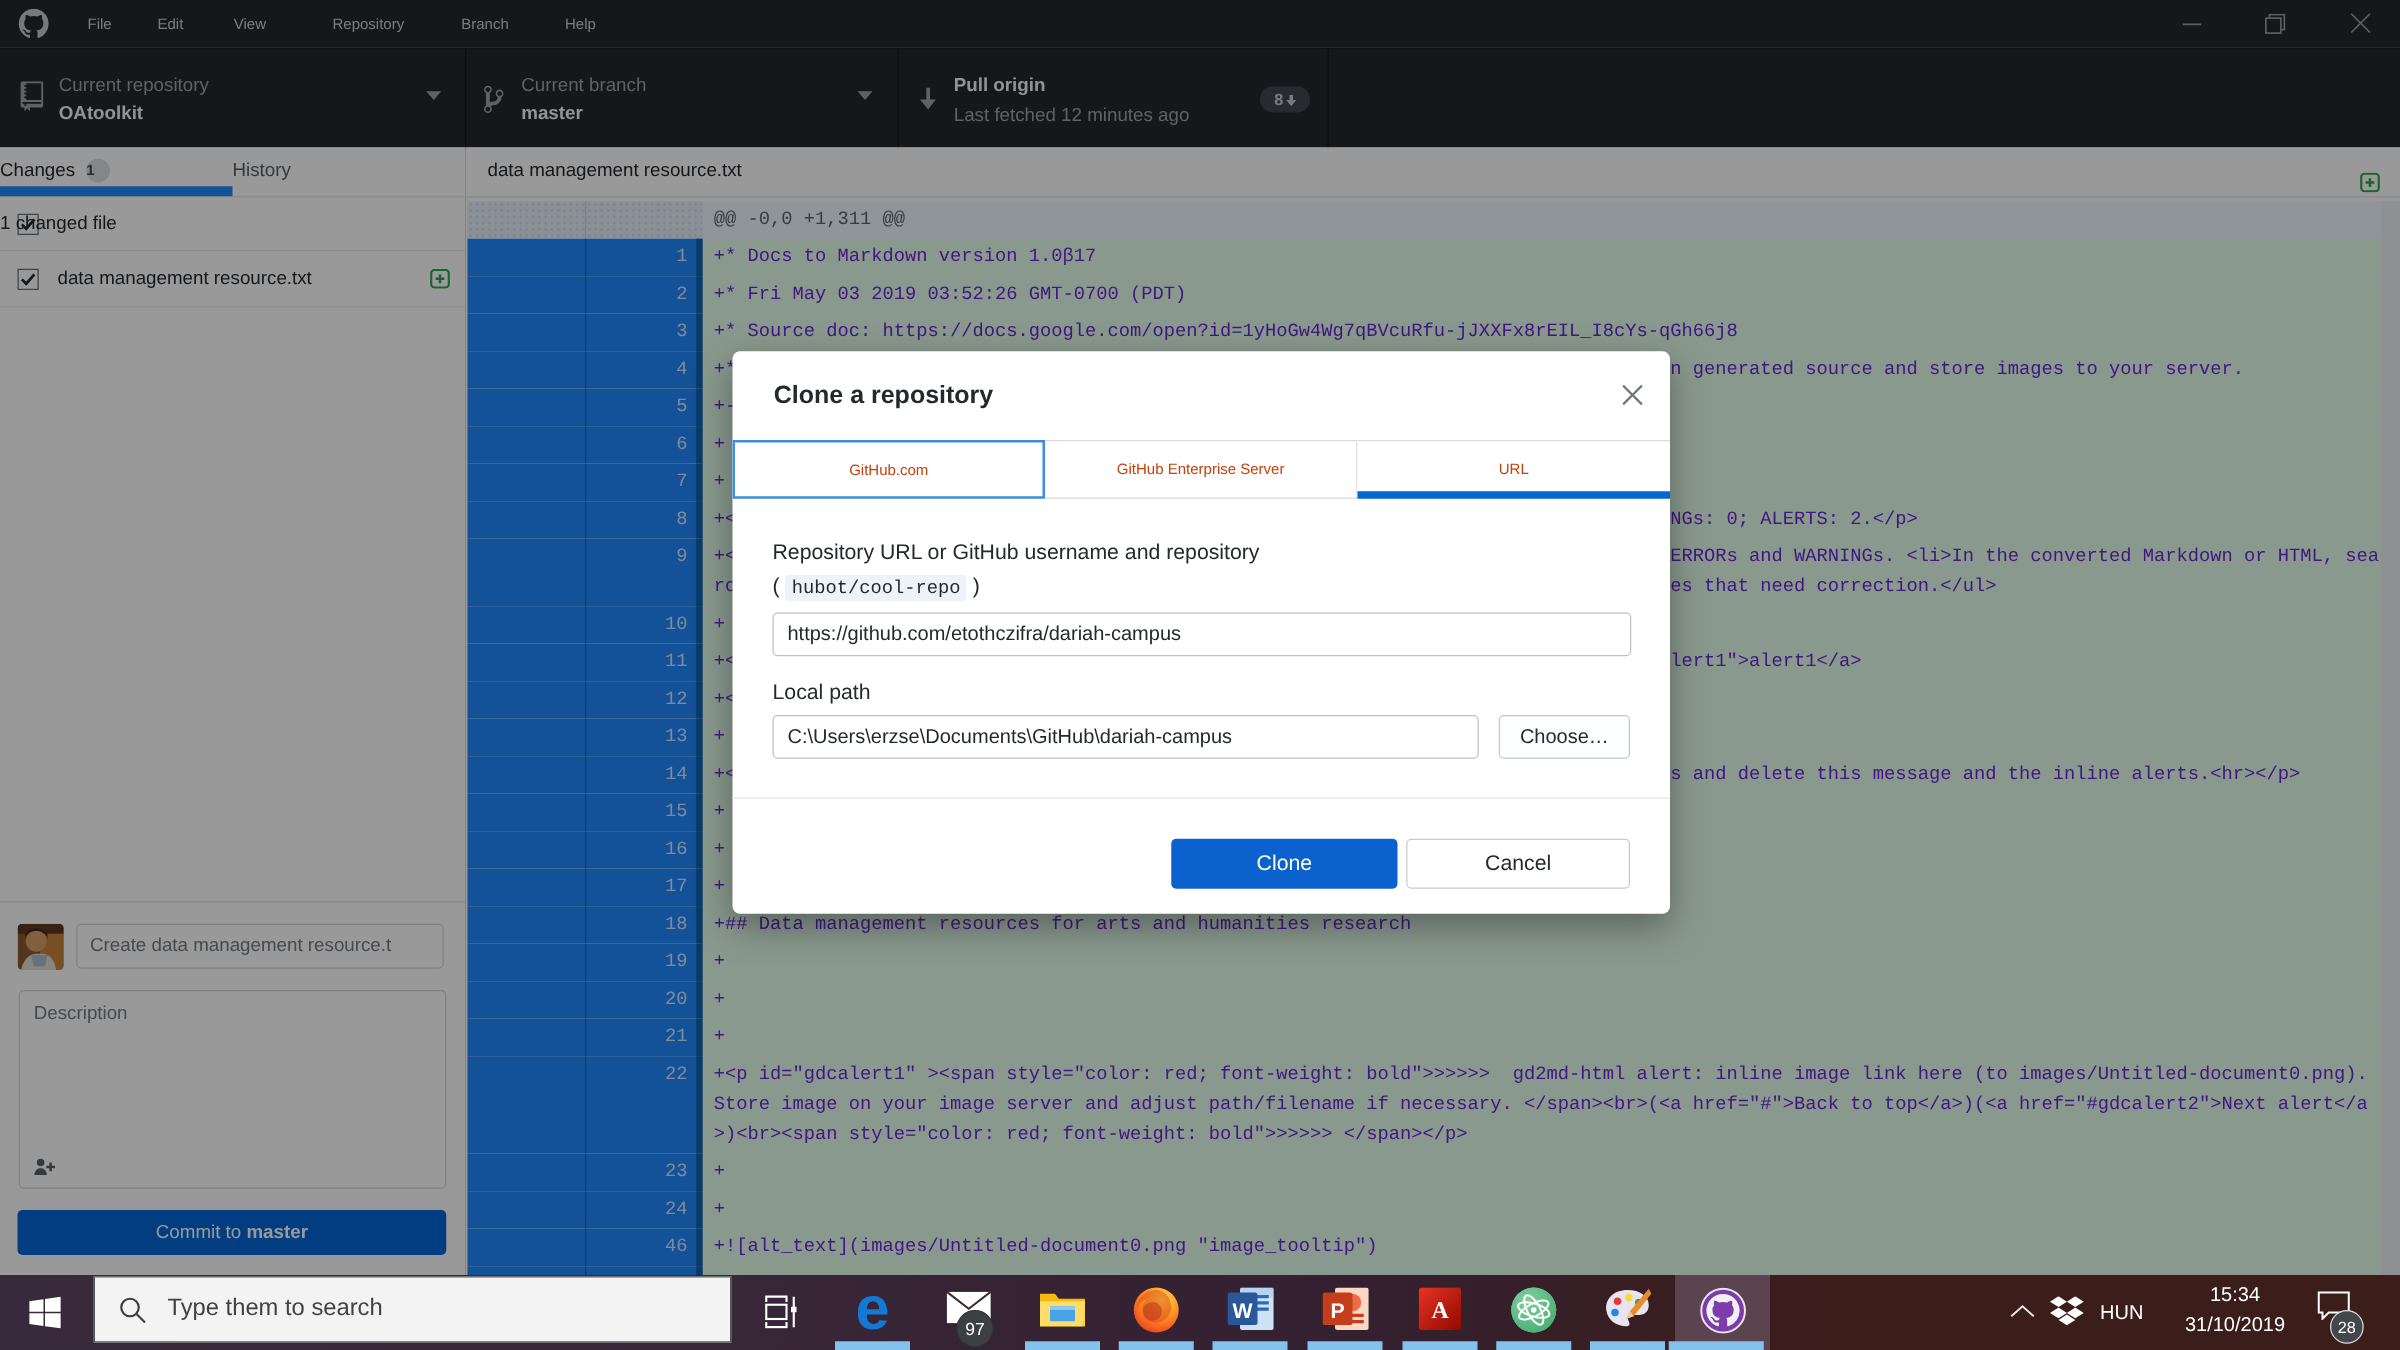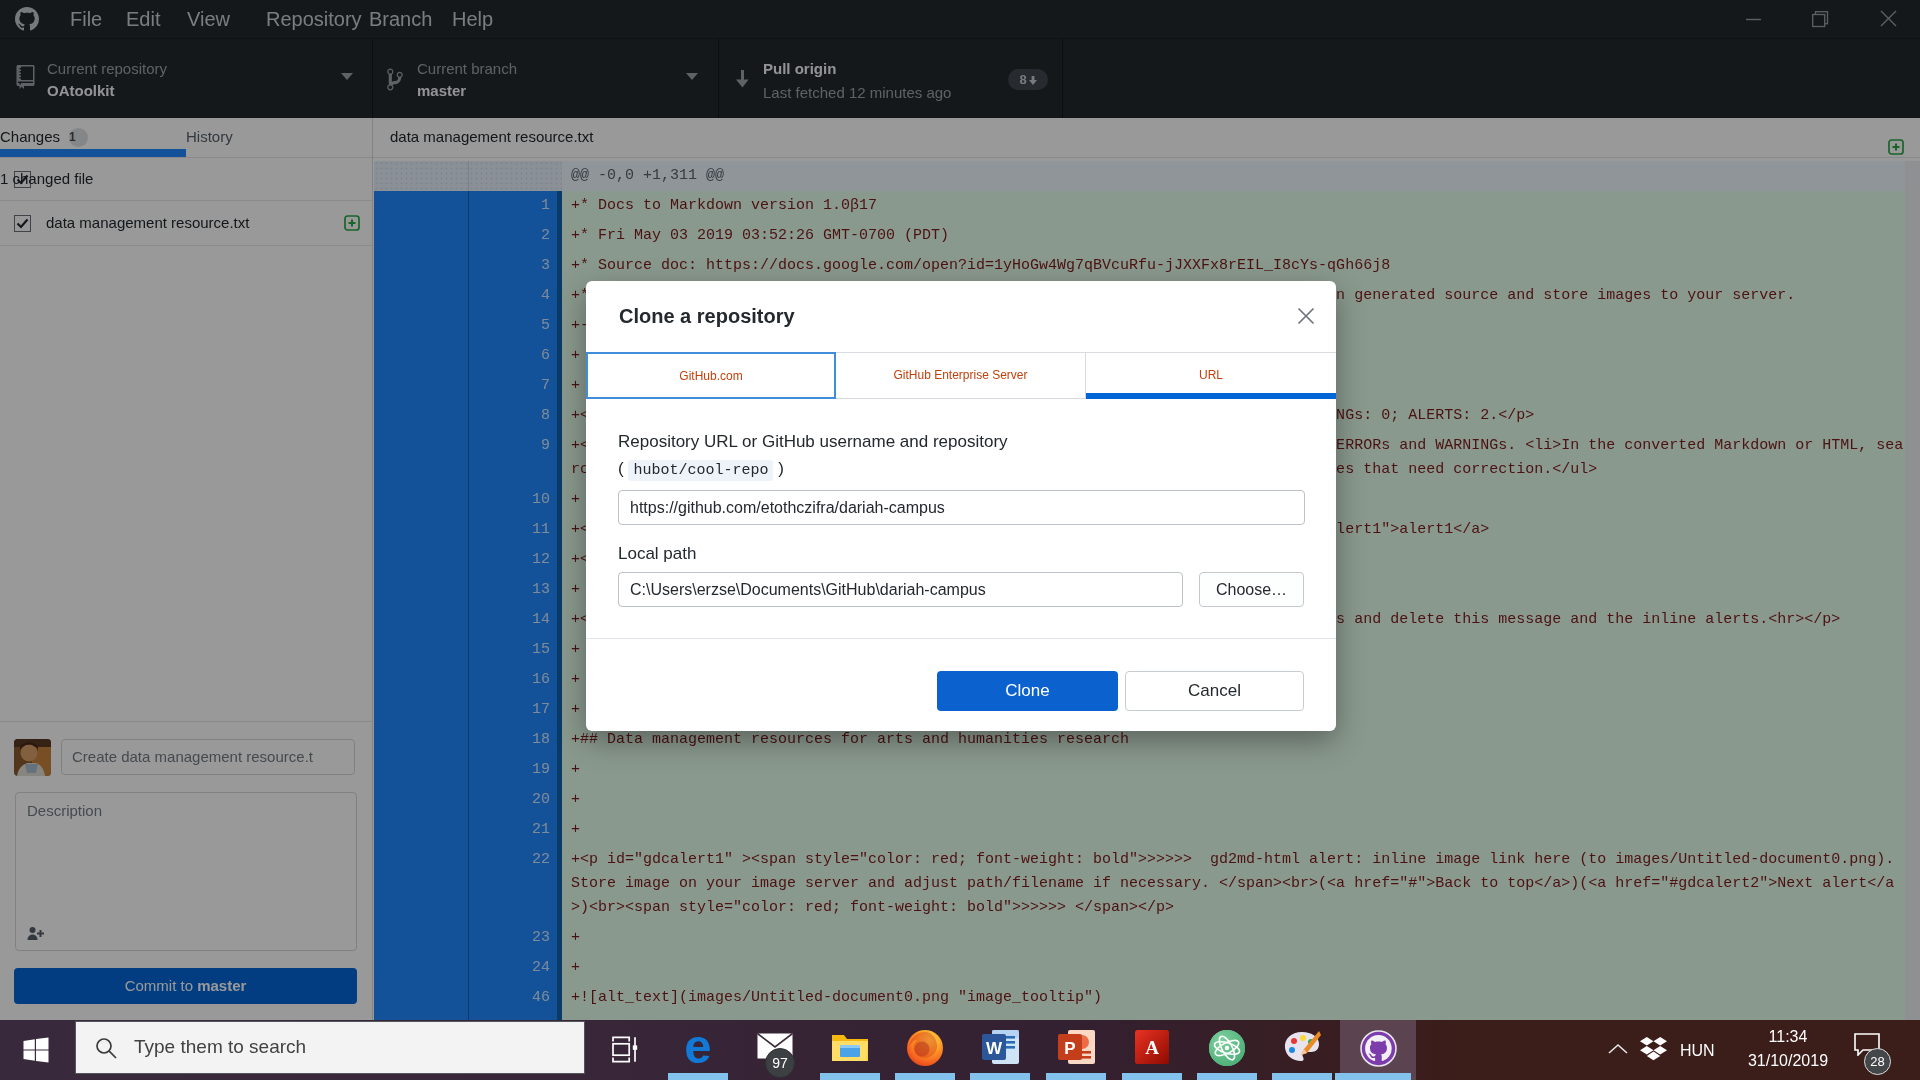--- a/index.html
+++ b/index.html
@@ -1,18 +1,18 @@
 <!DOCTYPE html>
 <html><head><meta charset="utf-8"><style>
 *{margin:0;padding:0;box-sizing:border-box}
 html,body{width:1920px;height:1080px;overflow:hidden;font-family:"Liberation Sans",sans-serif;background:#fff}
 .abs{position:absolute}
 
 #titlebar{position:absolute;left:0;top:0;width:1920px;height:38px;background:#24292e}
-.menu{position:absolute;top:0;height:38px;line-height:38px;color:#ccd1d5;font-size:20px}
+.menu{position:absolute;top:0;height:38px;line-height:38px;color:#ccd1d5;font-size:12px}
 
 #toolbar{position:absolute;left:0;top:38px;width:1920px;height:80px;background:#24292e;border-top:1px solid #1a1e22}
 .tsec{position:absolute;top:0;height:80px;border-right:1px solid #141719}
 .tlab{position:absolute;font-size:15px;color:#9ba3ab;white-space:nowrap}
 .tval{position:absolute;font-size:15px;font-weight:bold;color:#f2f5f7;white-space:nowrap}
 .caret{position:absolute;width:0;height:0;border-left:6px solid transparent;border-right:6px solid transparent;border-top:7px solid #9ba3ab}
 .badge8{position:absolute;left:1008px;top:30px;width:40px;height:21px;border-radius:11px;background:#41484f;color:#c8cdd2;font-size:13px;font-weight:bold;text-align:center;line-height:21px}
 
 #sidebar{position:absolute;left:0;top:118px;width:373px;height:902px;background:#fff;border-right:1px solid #d7dade}
 #tabbar{position:absolute;left:0;top:0;width:372px;height:40px;background:#fff;border-bottom:1px solid #e1e4e8}
@@ -35,21 +35,21 @@
 #fileheader{position:absolute;left:0;top:0;width:1547px;height:40px;background:#fff;border-bottom:1px solid #e1e4e8;font-size:15px;color:#24292e;line-height:38px}
 #diffbody{position:absolute;left:0;top:43px;width:1547px;height:859px;overflow:hidden}
 .drow{position:absolute;left:1px;width:1547px}
 .drow.add{background:#e6ffed}
 .agut{position:absolute;left:0;top:0;bottom:0;width:188px;background:#2188ff;border-right:5px solid #1161aa}
 .agut:before{content:"";position:absolute;left:94px;top:0;bottom:0;width:1px;background:rgba(0,20,60,0.35)}
 .ln{position:absolute;right:7px;top:3px;height:24px;line-height:24px;font-family:"Liberation Mono",monospace;font-size:15px;color:rgba(255,255,255,0.8)}
 .hgut{position:absolute;left:0;top:0;bottom:0;width:188px;background:#e8f1fb;background-image:radial-gradient(#c7daf0 0.9px,transparent 1.05px);background-size:5px 5px}
 .hgut:before{content:"";position:absolute;left:94px;top:0;bottom:0;width:1px;background:#c2d8f0}
 .drow.hunk{background:#f1f8ff}
-.dtxt{position:absolute;left:188px;right:0;top:3px;font-family:"Liberation Mono",monospace;font-size:15px;line-height:24px;color:#7f1d1d;padding-left:9px;white-space:nowrap}
+.dtxt{position:absolute;left:188px;right:0;top:3px;font-family:"Liberation Mono",monospace;font-size:15px;line-height:24px;color:#6d28d9;padding-left:9px;white-space:nowrap}
 .htxt{color:#5a6470}
 
 #overlay{position:absolute;left:0;top:0;width:1920px;height:1020px;background:rgba(0,0,0,0.4)}
 
 #modal{position:absolute;left:586px;top:281px;width:750px;height:450px;background:#fff;border-radius:6px;box-shadow:0 10px 30px rgba(0,0,0,0.35)}
 #mtitle{position:absolute;left:33px;top:24px;font-size:20px;font-weight:700;color:#24292e}
 #mclose{position:absolute;left:1296px;top:306px;width:20px;height:20px}
 .mtab{position:absolute;top:352px;height:47px;font-size:12px;color:#c2410c;text-align:center;line-height:44px;background:#fff}
 #mtab1{left:586px;width:250px;border:2px solid #3f8ddb}
 #mtab2{left:836px;width:250px;border:1px solid #d8dce0;border-left:none}
@@ -498,18 +498,18 @@
 <svg class="abs" style="left:1640px;top:17px" width="27" height="25" viewBox="0 0 27 25">
       <g fill="#fff">
         <polygon points="6.8,0 13.5,4.3 6.8,8.6 0,4.3"></polygon>
         <polygon points="20.2,0 27,4.3 20.2,8.6 13.5,4.3"></polygon>
         <polygon points="6.8,9 13.5,13.3 6.8,17.6 0,13.3"></polygon>
         <polygon points="20.2,9 27,13.3 20.2,17.6 13.5,13.3"></polygon>
         <polygon points="13.5,14.6 20.2,18.9 13.5,23.2 6.8,18.9"></polygon>
       </g>
     </svg>
 <span class="tray" style="left:1680px;top:22px;font-size:16px;position:absolute">HUN</span>
-<span class="tray" style="left:1758px;top:8px;width:60px;text-align:center;font-size:16px;position:absolute">11:34</span>
+<span class="tray" style="left:1758px;top:8px;width:60px;text-align:center;font-size:16px;position:absolute">15:34</span>
 <span class="tray" style="left:1738px;top:32px;width:100px;text-align:center;font-size:16px;position:absolute">31/10/2019</span>
 <svg class="abs" style="left:1853px;top:12px" width="28" height="24" viewBox="0 0 28 24" fill="none">
       <path stroke="#fff" stroke-width="1.6" d="M2 2h24v16H10l-5 5v-5H2z"></path>
     </svg>
 <div class="abs" style="left:1864px;top:28px;width:27px;height:27px;border-radius:50%;background:#43474a;border:1.5px solid #dadcde;color:#fff;font-size:13px;text-align:center;line-height:26px">28</div>
 </div>
 </body></html>

